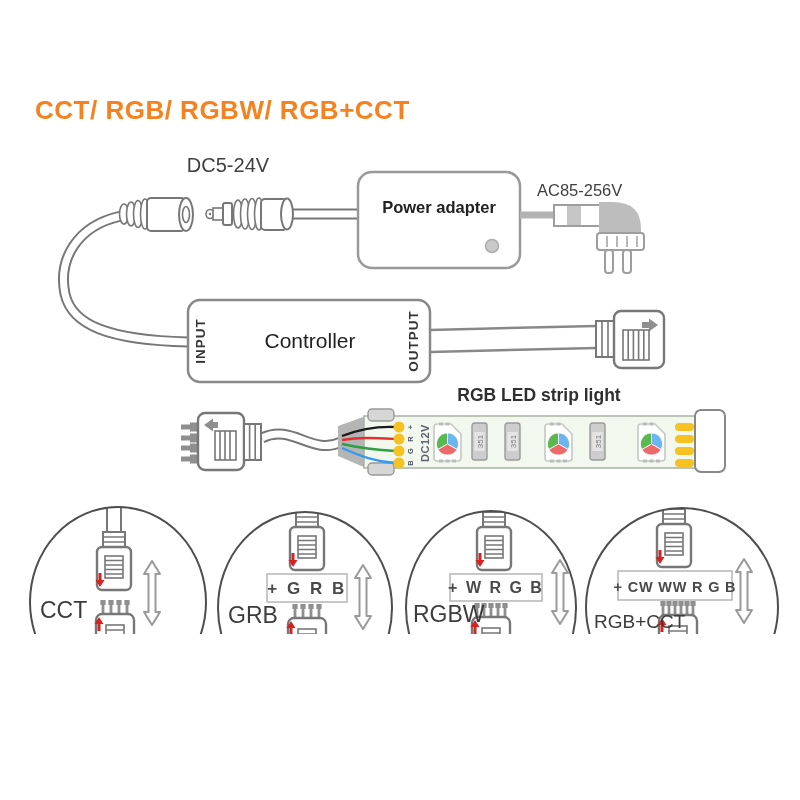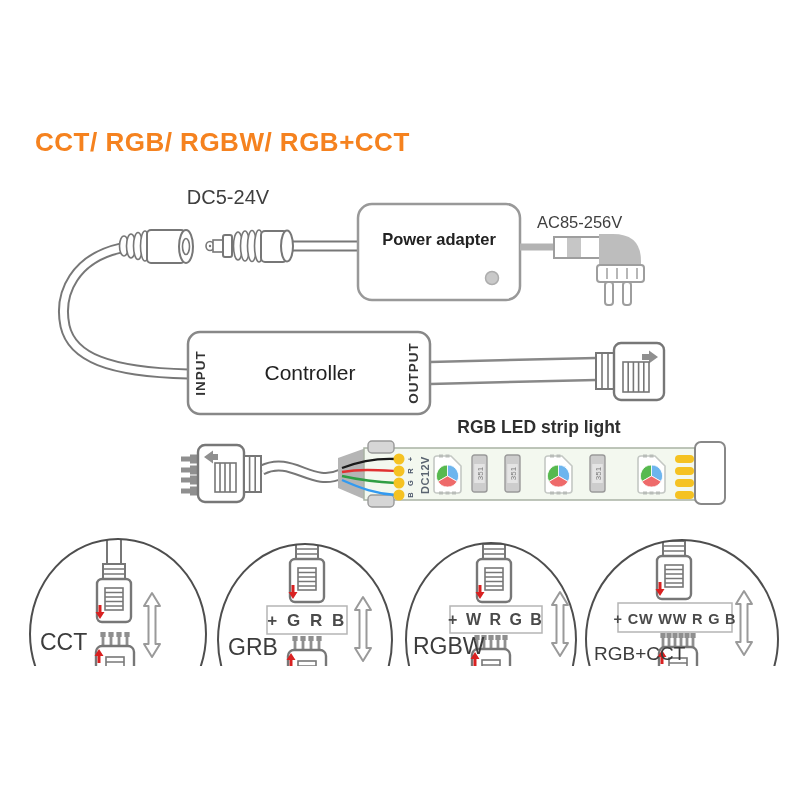--- a/index.html
+++ b/index.html
@@ -1,16 +1,16 @@
 <!DOCTYPE html>
 <html><head>
 <meta charset="utf-8">
 <style>
   html,body{margin:0;padding:0;background:#fff;}
-  .stage{width:800px;height:634px;position:relative;background:#fff;overflow:hidden;margin-top:32px;}
+  .stage{width:800px;height:634px;position:relative;background:#fff;overflow:hidden;}
   svg{display:block;}
   svg text{font-family:"Liberation Sans",sans-serif;}
   .h1{font-size:26px;font-weight:bold;fill:#F5821F;letter-spacing:.5px;}
   .lbl-lg{font-size:20px;fill:#3f3f3f;}
   .lbl-md{font-size:16.5px;fill:#3f3f3f;}
   .adapter{font-size:16.5px;font-weight:bold;fill:#222;}
   .ctrl{font-size:21px;fill:#222;}
   .io{font-size:13.5px;font-weight:bold;fill:#333;letter-spacing:1px;}
   .striplbl{font-size:17.5px;font-weight:bold;fill:#2f2f2f;}
   .dc12{font-size:11px;font-weight:bold;fill:#5a6470;letter-spacing:.5px;}

